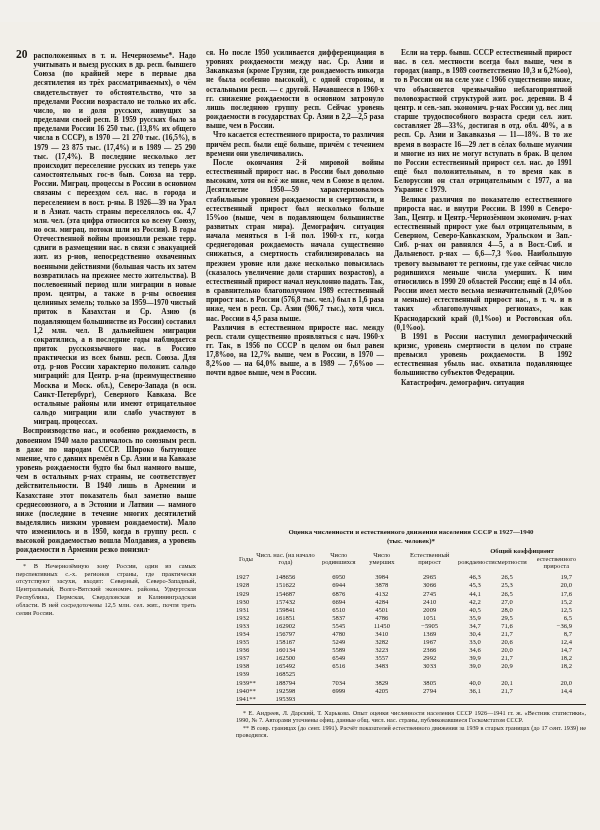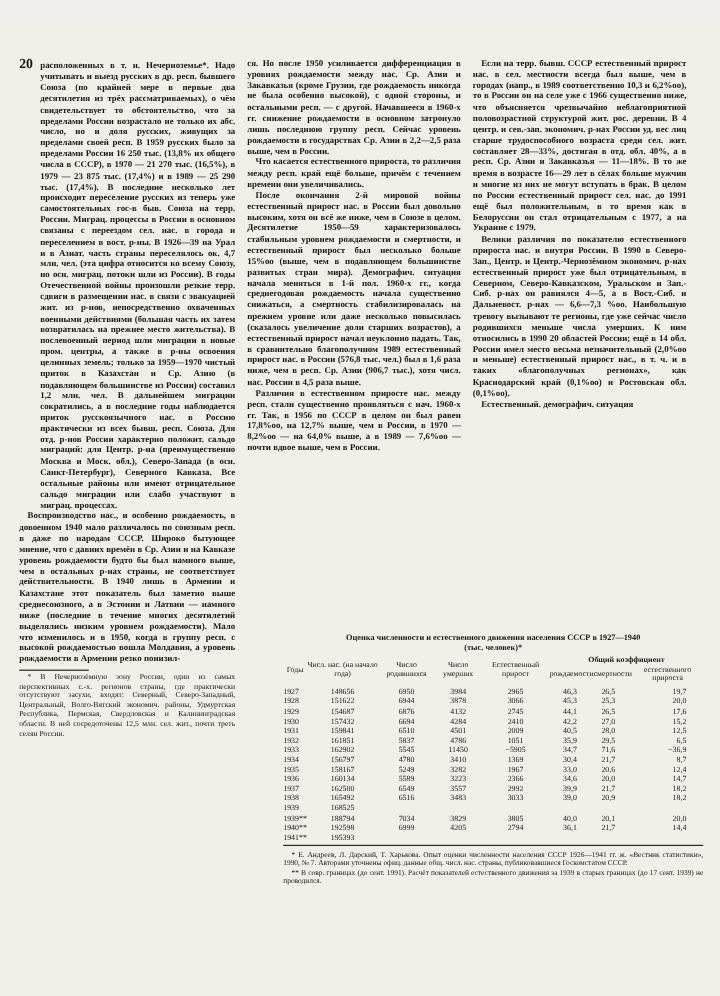--- a/index.html
+++ b/index.html
@@ -162,29 +162,30 @@
         <span class="folio">20</span>
         <p class="body firstpar">расположенных в т. н. Нечерноземье*. Надо учитывать и выезд русских в др. респ. бывшего Союза (по крайней мере в первые два десятилетия из трёх рассматриваемых), о чём свидетельствует то обстоятельство, что за пределами России возрастало не только их абс. число, но и доля русских, живущих за пределами своей респ. В 1959 русских было за пределами России 16 250 тыс. (13,8% их общего числа в СССР), в 1970 — 21 270 тыс. (16,5%), в 1979 — 23 875 тыс. (17,4%) и в 1989 — 25 290 тыс. (17,4%). В последние несколько лет происходит переселение русских из теперь уже самостоятельных гос-в быв. Союза на терр. России. Миграц. процессы в России в основном связаны с переездом сел. нас. в города и переселением в вост. р-ны. В 1926—39 на Урал и в Азиат. часть страны переселялось ок. 4,7 млн. чел. (эта цифра относится ко всему Союзу, но осн. миграц. потоки шли из России). В годы Отечественной войны произошли резкие терр. сдвиги в размещении нас. в связи с эвакуацией жит. из р-нов, непосредственно охваченных военными действиями (большая часть их затем возвратилась на прежнее место жительства). В послевоенный период шли миграции в новые пром. центры, а также в р-ны освоения целинных земель; только за 1959—1970 чистый приток в Казахстан и Ср. Азию (в подавляющем большинстве из России) составил 1,2 млн. чел. В дальнейшем миграции сократились, а в последние годы наблюдается приток русскоязычного нас. в Россию практически из всех бывш. респ. Союза. Для отд. р-нов России характерно положит. сальдо миграций: для Центр. р-на (преимущественно Москва и Моск. обл.), Северо-Запада (в осн. Санкт-Петербург), Северного Кавказа. Все остальные районы или имеют отрицательное сальдо миграции или слабо участвуют в миграц. процессах.</p>
       </div>
       <p class="body ind">Воспроизводство нас., и особенно рождаемость, в довоенном 1940 мало различалось по союзным респ. в даже по народам СССР. Широко бытующее мнение, что с давних времён в Ср. Азии и на Кавказе уровень рождаемости будто бы был намного выше, чем в остальных р-нах страны, не соответствует действительности. В 1940 лишь в Армении и Казахстане этот показатель был заметно выше среднесоюзного, а в Эстонии и Латвии — намного ниже (последние в течение многих десятилетий выделялись низким уровнем рождаемости). Мало что изменилось и в 1950, когда в группу респ. с высокой рождаемостью вошла Молдавия, а уровень рождаемости в Армении резко понизил-</p>
       <div class="footnote-sep"></div>
       <p class="footnote">* В Нечернозёмную зону России, один из самых перспективных с.-х. регионов страны, где практически отсутствуют засухи, входят: Северный, Северо-Западный, Центральный, Волго-Вятский экономич. районы, Удмуртская Республика, Пермская, Свердловская и Калининградская области. В ней сосредоточены 12,5 млн. сел. жит., почти треть селян России.</p>
     </div>
 
     <div class="col c2">
       <p class="body firstpar">ся. Но после 1950 усиливается дифференциация в уровнях рождаемости между нас. Ср. Азии и Закавказья (кроме Грузии, где рождаемость никогда не была особенно высокой), с одной стороны, и остальными респ. — с другой. Начавшееся в 1960-х гг. снижение рождаемости в основном затронуло лишь последнюю группу респ. Сейчас уровень рождаемости в государствах Ср. Азии в 2,2—2,5 раза выше, чем в России.</p>
-      <p class="body ind">Что касается естественного прироста, то различия между респ. край ещё больше, причём с течением времени они увеличивались.</p>
+      <p class="body ind">Что касается естественного прироста, то различия причём респ. были ещё больше, причём с течением времени они увеличивались.</p>
       <p class="body ind">После окончания 2-й мировой войны естественный прирост нас. в России был довольно высоким, хотя он всё же ниже, чем в Союзе в целом. Десятилетие 1950—59 характеризовалось стабильным уровнем рождаемости и смертности, и естественный прирост был несколько больше 15%оо (выше, чем в подавляющем большинстве развитых стран мира). Демографич. ситуация начала меняться в 1-й пол. 1960-х гг., когда среднегодовая рождаемость начала существенно снижаться, а смертность стабилизировалась на прежнем уровне или даже несколько повысилась (сказалось увеличение доли старших возрастов), а естественный прирост начал неуклонно падать. Так, в сравнительно благополучном 1989 естественный прирост нас. в России (576,8 тыс. чел.) был в 1,6 раза ниже, чем в респ. Ср. Азии (906,7 тыс.), хотя числ. нас. России в 4,5 раза выше.</p>
       <p class="body ind">Различия в естественном приросте нас. между респ. стали существенно проявляться с нач. 1960-х гг. Так, в 1956 по СССР в целом он был равен 17,8%оо, на 12,7% выше, чем в России, в 1970 — 8,2%оо — на 64,0% выше, а в 1989 — 7,6%оо — почти вдвое выше, чем в России.</p>
     </div>
 
     <div class="col c3">
       <p class="body firstpar ind">Если на терр. бывш. СССР естественный прирост нас. в сел. местности всегда был выше, чем в городах (напр., в 1989 соответственно 10,3 и 6,2%оо), то в России он на селе уже с 1966 существенно ниже, что объясняется чрезвычайно неблагоприятной половозрастной структурой жит. рос. деревни. В 4 центр. и сев.-зап. экономич. р-нах России уд. вес лиц старше трудоспособного возраста среди сел. жит. составляет 28—33%, достигая в отд. обл. 40%, а в респ. Ср. Азии и Закавказья — 11—18%. В то же время в возрасте 16—29 лет в сёлах больше мужчин и многие из них не могут вступать в брак. В целом по России естественный прирост сел. нас. до 1991 ещё был положительным, в то время как в Белоруссии он стал отрицательным с 1977, а на Украине с 1979.</p>
       <p class="body ind">Велики различия по показателю естественного прироста нас. и внутри России. В 1990 в Северо-Зап., Центр. и Центр.-Чернозёмном экономич. р-нах естественный прирост уже был отрицательным, в Северном, Северо-Кавказском, Уральском и Зап.-Сиб. р-нах он равнялся 4—5, а в Вост.-Сиб. и Дальневост. р-нах — 6,6—7,3 %оо. Наибольшую тревогу вызывают те регионы, где уже сейчас число родившихся меньше числа умерших. К ним относились в 1990 20 областей России; ещё в 14 обл. России имел место весьма незначительный (2,0%оо и меньше) естественный прирост нас., в т. ч. и в таких «благополучных регионах», как Краснодарский край (0,1%оо) и Ростовская обл. (0,1%оо).</p>
-      <p class="body ind">Естественный. демографич. ситуация</p>
+      <p class="body ind">В 1991 в России наступил демографический кризис, уровень смертности в целом по стране превысил уровень рождаемости. В 1992 естественная убыль нас. охватила подавляющее большинство субъектов Федерации.</p>
+      <p class="body ind">Катастрофич. демографич. ситуация</p>
     </div>
 
   </div>
 
   <div class="table-wrap">
     <div class="tbl-title">
       <div>Оценка численности и естественного движения населения СССР в 1927—1940</div>
       <div class="sub">(тыс. человек)*</div>
     </div>
 

